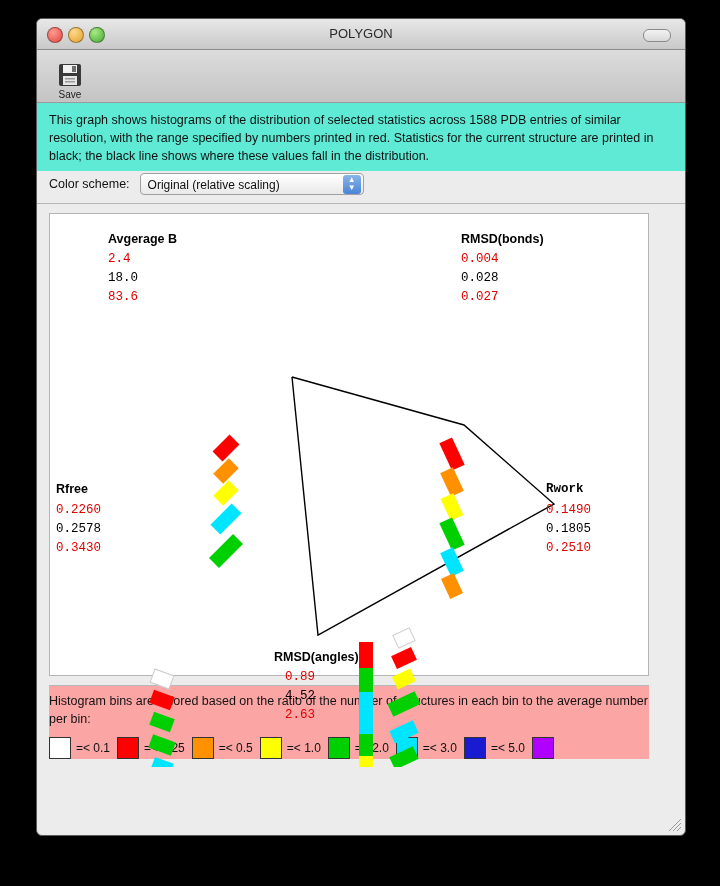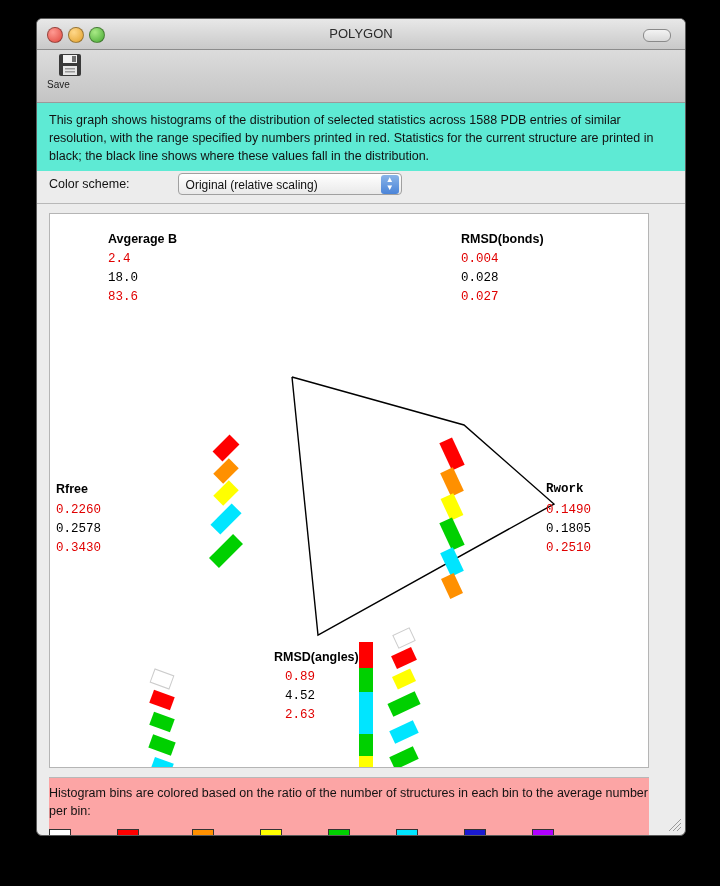--- a/index.html
+++ b/index.html
@@ -68,22 +68,22 @@
 
   
   #toolbar {
     height: 52px;
     background: linear-gradient(to bottom, #dcdcdc, #c4c4c4);
     border-bottom: 1px solid #9a9a9a;
     padding-left: 10px;
   }
   #save-button {
     width: 46px;
-    padding-top: 2px;
-    text-align: left;
+    padding-top: 12px;
+    text-align: center;
     cursor: default;
   }
   #save-icon {
     width: 26px;
     height: 26px;
     margin: 0 auto;
     position: relative;
   }
   #save-label {
     font-size: 10px;
@@ -100,21 +100,20 @@
     color: #121212;
   }
 
   
   #scheme-row {
     display: flex;
     align-items: center;
     padding: 2px 12px 8px 12px;
     background: #ececec;
     border-bottom: 1px solid #b8b8b8;
-    gap: 38px;
   }
   #scheme-label {
     font-size: 12.5px;
     color: #121212;
     margin-right: 10px;
   }
   #scheme-select {
     position: relative;
     width: 224px;
     height: 22px;
@@ -140,21 +139,21 @@
     text-align: center;
     line-height: 8px;
     padding-top: 1px;
   }
 
   
   #plot-panel {
     position: relative;
     margin: 9px 12px 0 12px;
     width: 600px;
-    height: 555px;
+    height: 463px;
     background: #ffffff;
     border: 1px solid #b5b5b5;
     box-sizing: border-box;
   }
   #plot-svg { position: absolute; left: 0; top: 0; }
 
   .axis-label {
     position: absolute;
     font-family: "Liberation Sans", sans-serif;
     font-size: 12.5px;

